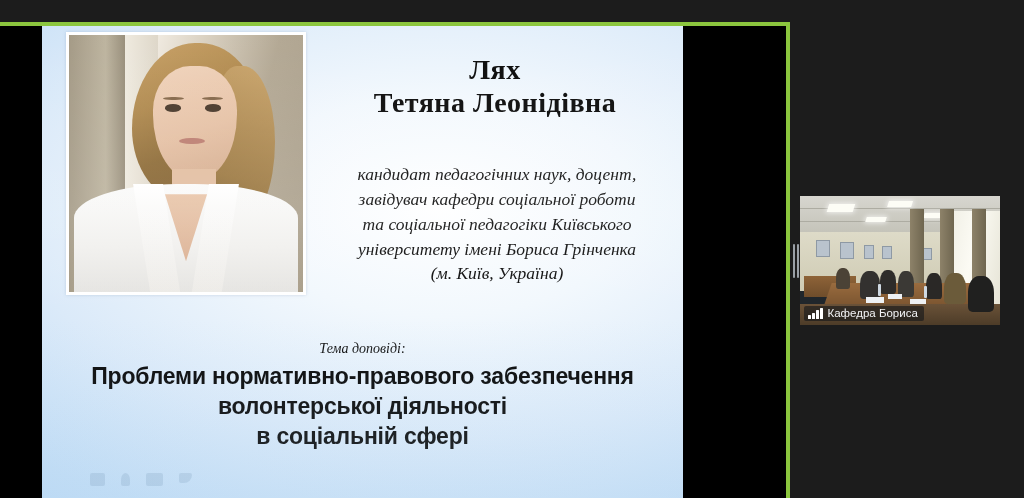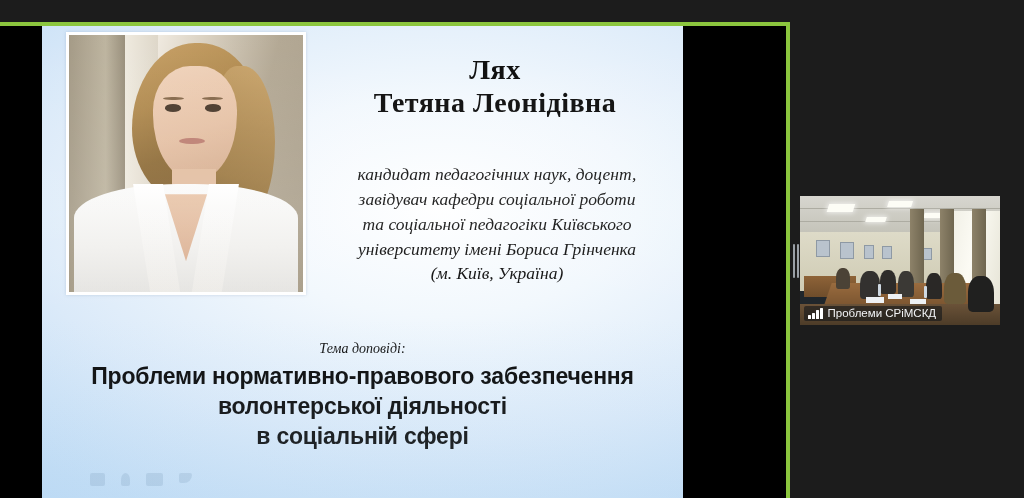--- a/index.html
+++ b/index.html
@@ -458,21 +458,21 @@
       <div class="bottle" style="left:62%; top:70%;"></div>
     </div>
 
     <div id="video-label">
       <span class="bars">
         <i></i>
           <i></i>
           <i></i>
           <i></i>
       </span>
-      <span class="txt">Проблеми СРіМСКД</span>
+      <span class="txt">Кафедра Бориса</span>
     </div>
   </div>
 
   <div id="video-drag-handle">
     <i></i>
       <i></i>
   </div>
 
 </div>
 

